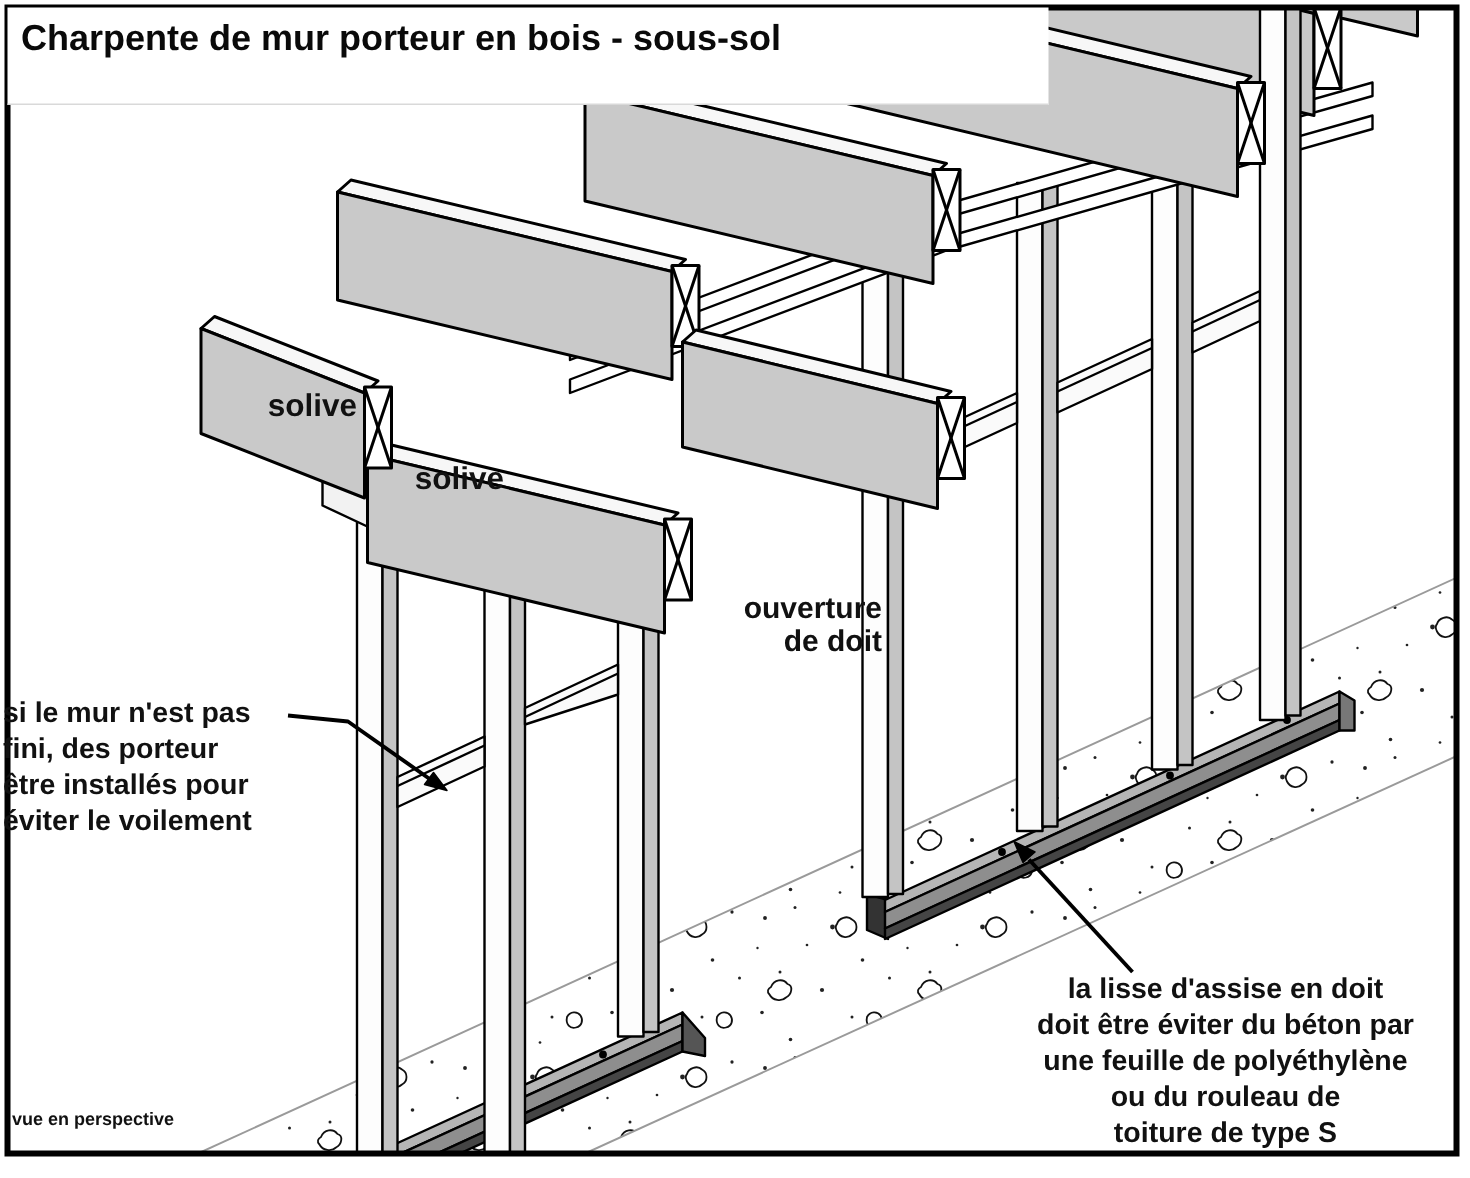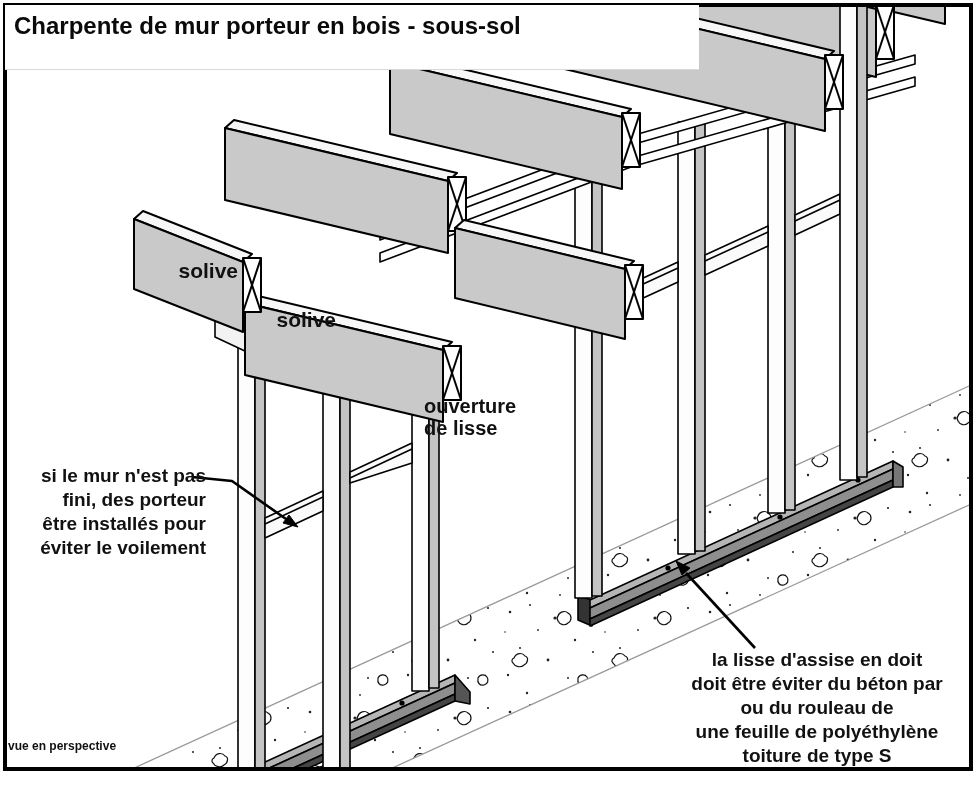--- a/index.html
+++ b/index.html
@@ -6,22 +6,22 @@
   #stage{position:relative;width:980px;height:785px;background:#ffffff;overflow:hidden;
          font-family:"Liberation Sans",sans-serif;}
   #stage svg{position:absolute;left:0;top:0;}
   .lbl{position:absolute;color:#111;font-weight:bold;line-height:1.2;}
   .lbl span{display:block;}
   #title-box{position:absolute;left:5px;top:5px;width:694px;height:64px;background:#ffffff;
              border-bottom:1px solid #d9d9d9;}
   #title-text{position:absolute;left:14px;top:12px;font-size:24px;font-weight:bold;color:#0a0a0a;
               white-space:nowrap;letter-spacing:0px;}
   .solive{font-size:21px;width:80px;text-align:right;}
-  #door-label{left:424px;top:395px;width:164px;text-align:left;font-size:20px;line-height:22px;}
-  #blocking-note{left:2px;top:464px;width:204px;text-align:right;font-size:19px;line-height:24px;}
+  #door-label{left:424px;top:395px;width:164px;text-align:right;font-size:20px;line-height:22px;}
+  #blocking-note{left:2px;top:464px;width:204px;text-align:left;font-size:19px;line-height:24px;}
   #view-caption{left:8px;top:739px;width:220px;font-size:12px;}
   #sill-note{left:658px;top:648px;width:318px;text-align:center;font-size:19px;line-height:24px;}
 </style>
 </head>
 <body>
 
 <div id="stage">
 
 <svg width="980" height="785" viewBox="0 0 980 785">
   <defs>
@@ -227,33 +227,33 @@
 </svg>
 
 <div id="title-box"></div>
 <div id="title-text" class="lbl">Charpente de mur porteur en bois - sous-sol</div>
 
 <div class="lbl solive" style="left:158px;top:258px;">solive</div>
 <div class="lbl solive" style="left:256px;top:307px;">solive</div>
 
 <div id="door-label" class="lbl">
   <span>ouverture</span>
-  <span>de lisse</span>
+  <span>de doit</span>
 </div>
 
 <div id="blocking-note" class="lbl">
   <span>si le mur n'est pas</span>
   <span>fini, des porteur</span>
   <span>être installés pour</span>
   <span>éviter le voilement</span>
 </div>
 
 <div id="view-caption" class="lbl">vue en perspective</div>
 
 <div id="sill-note" class="lbl">
   <span>la lisse d'assise en doit</span>
   <span>doit être éviter du béton par</span>
+  <span>une feuille de polyéthylène</span>
   <span>ou du rouleau de</span>
-  <span>une feuille de polyéthylène</span>
   <span>toiture de type S</span>
 </div>
 
 </div>
 
 </body></html>

